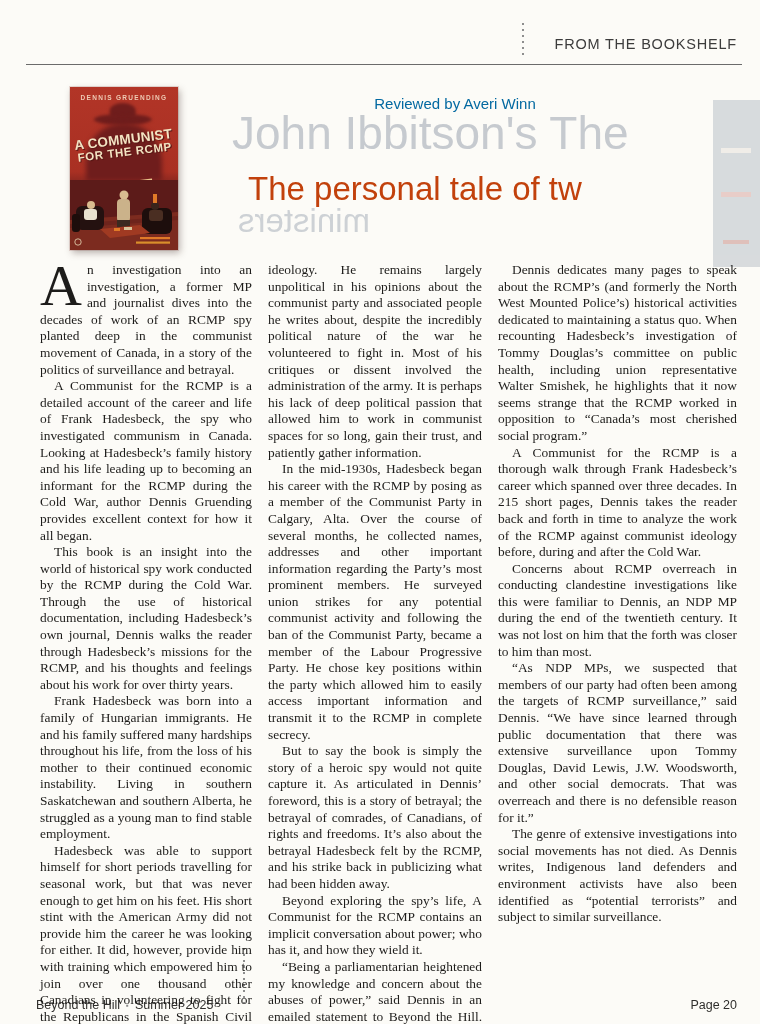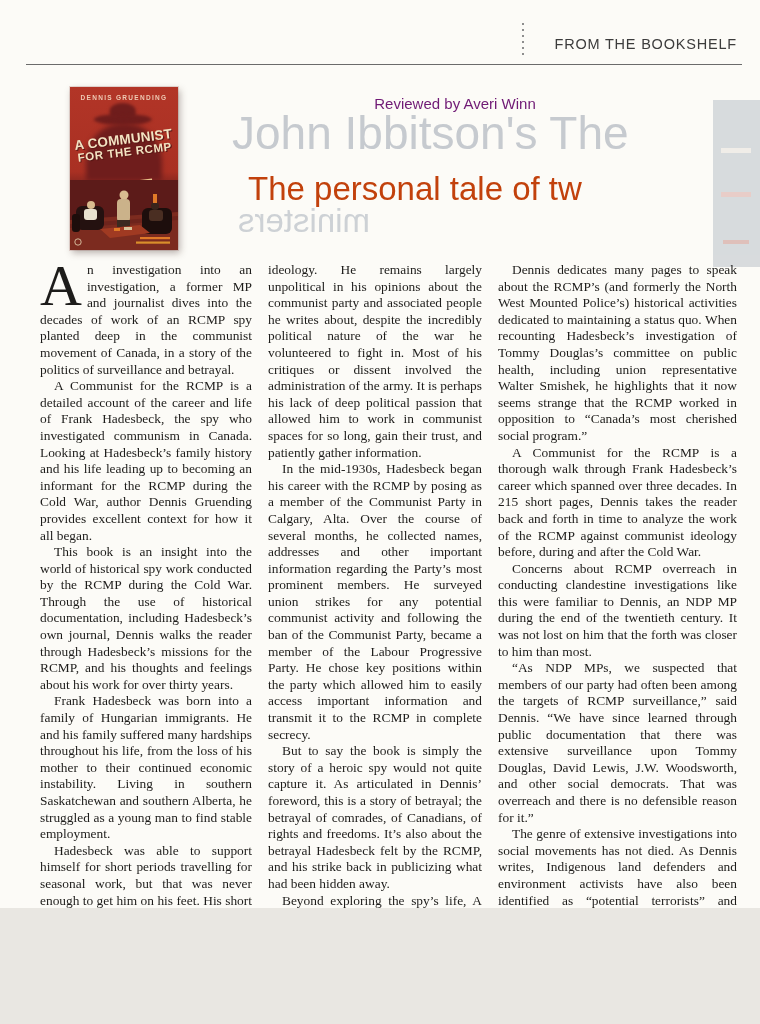--- a/index.html
+++ b/index.html
@@ -1,18 +1,18 @@
 <!DOCTYPE html>
 <html lang="en"><head>
 <meta charset="utf-8">
 <style>
   * { margin:0; padding:0; box-sizing:border-box; }
   html,body { background:#e9e7e2; }
   .page {
-    position:relative; width:760px; height:908px; margin:0 auto;
+    position:relative; width:760px; height:1024px; margin:0 auto;
     background:#fcfbf7; overflow:hidden;
     font-family:"Liberation Serif", serif; color:#1d1c1a;
   }
 
   
   .section-label {
     position:absolute; top:36px; right:23px;
     font-family:"Liberation Sans", sans-serif; font-size:14.5px;
     letter-spacing:0.8px; color:#3c3c3c;
   }
@@ -52,21 +52,21 @@
     font-family:"Liberation Sans", sans-serif; font-size:45px; line-height:1.12;
     font-weight:400; color:#1f1f1f; letter-spacing:-0.5px;
   }
   .subtitle {
     margin-top:9px;
     font-family:"Liberation Sans", sans-serif; font-size:29px; font-weight:400;
     color:#262626; letter-spacing:-0.3px;
   }
   .byline {
     margin-top:9px;
-    font-family:"Liberation Sans", sans-serif; font-size:15px; color:#701a75;
+    font-family:"Liberation Sans", sans-serif; font-size:15px; color:#0369a1;
   }
 
   
   .cover {
     position:absolute; left:70px; top:87px; width:108px; height:163px;
     background:linear-gradient(180deg,#b23527 0%, #a93023 52%, #8c2820 58%, #611c1a 60%, #5c1b19 100%);
     box-shadow:2px 3px 7px rgba(60,40,35,.35), 0 0 0 1px rgba(180,120,110,.25);
     z-index:2; overflow:hidden;
   }
   .cover-author {

